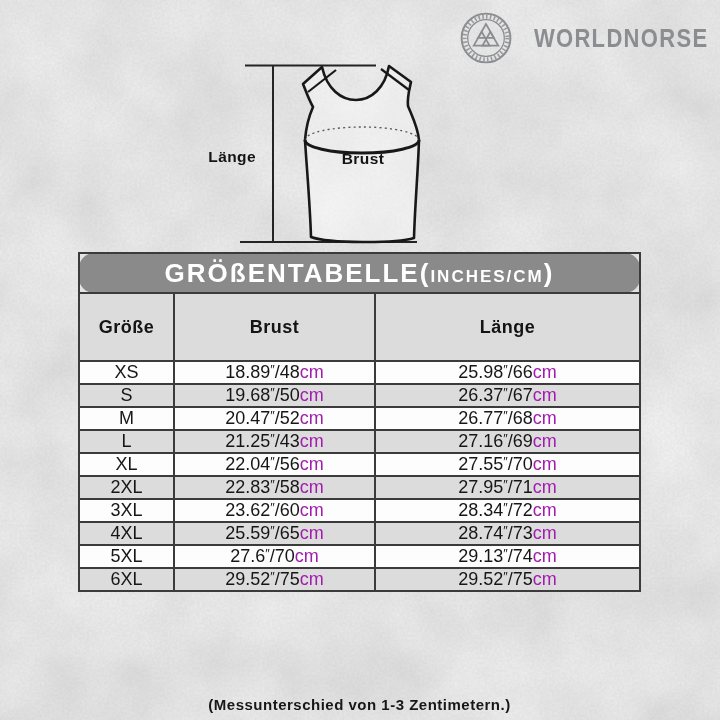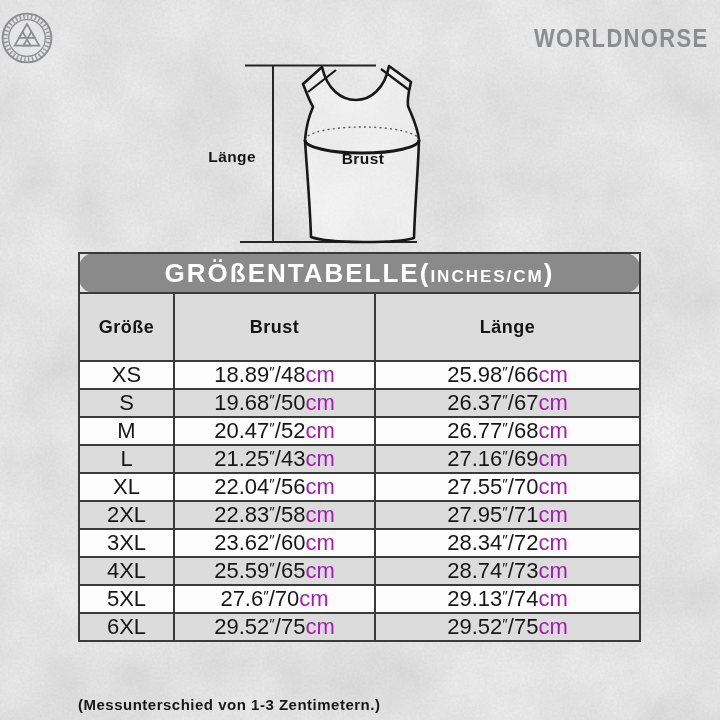--- a/index.html
+++ b/index.html
@@ -12,21 +12,21 @@
   .bg-tex { position:absolute; left:0; top:0; width:720px; height:720px; }
   .vignette {
     position:absolute; inset:0; pointer-events:none;
     background: radial-gradient(125% 105% at 50% 42%,
       rgba(0,0,0,0) 58%, rgba(0,0,0,0.08) 84%, rgba(0,0,0,0.24) 100%);
   }
 
   
   .brand {
     position:absolute; top:11px; left:0; width:720px;
-    display:flex; justify-content:space-between; align-items:center; gap:9px;
+    display:flex; justify-content:flex-end; align-items:center; gap:9px;
   }
   .brand-name {
     display:inline-block;
     font-weight:bold; font-size:25px; letter-spacing:1.5px;
     color:#8c8d90; transform:scaleX(0.88);
   }
 
   
   .diagram-svg { position:absolute; left:0; top:0; width:720px; height:260px; }
   .len-label {
@@ -50,28 +50,28 @@
     background:#8a8a8a; color:#ffffff; height:40px;
     font-weight:bold; letter-spacing:2px;border-radius:15px;
   }
   .title-main, .title-close { font-size:26px; }
   .title-units { font-size:17px; }
   .head-row th {
     background:#dcdcdc; color:#141414; height:68px;
     font-size:18px; font-weight:bold; letter-spacing:0.5px;
   }
   .size-table td {
-    background:#fdfdfd; color:#161616; font-size:22px; height:15px;
+    background:#fdfdfd; color:#161616; font-size:18px; height:15px;
   }
   .size-table tr.alt td { background:#dcdcdc; }
   .unit { color:#a21caf;margin-top:40px; }
   .in-mark { font-size:0.7em; vertical-align:0.33em; }
 
   .footnote {
-    position:absolute; left:78px; top:696px; width:563px; 
+    position:absolute; left:78px; top:696px; width:563px; text-align:center;
     font-size:15px; font-weight:bold; letter-spacing:0.5px; color:#171717;
   }
 </style>
 </head>
 <body>
 
 <svg class="bg-tex" aria-hidden="true">
   <defs>
     <filter id="grunge" x="0" y="0" width="100%" height="100%">
       <feTurbulence type="fractalNoise" baseFrequency="0.013 0.013" numOctaves="5" seed="11" stitchTiles="stitch"></feTurbulence>

